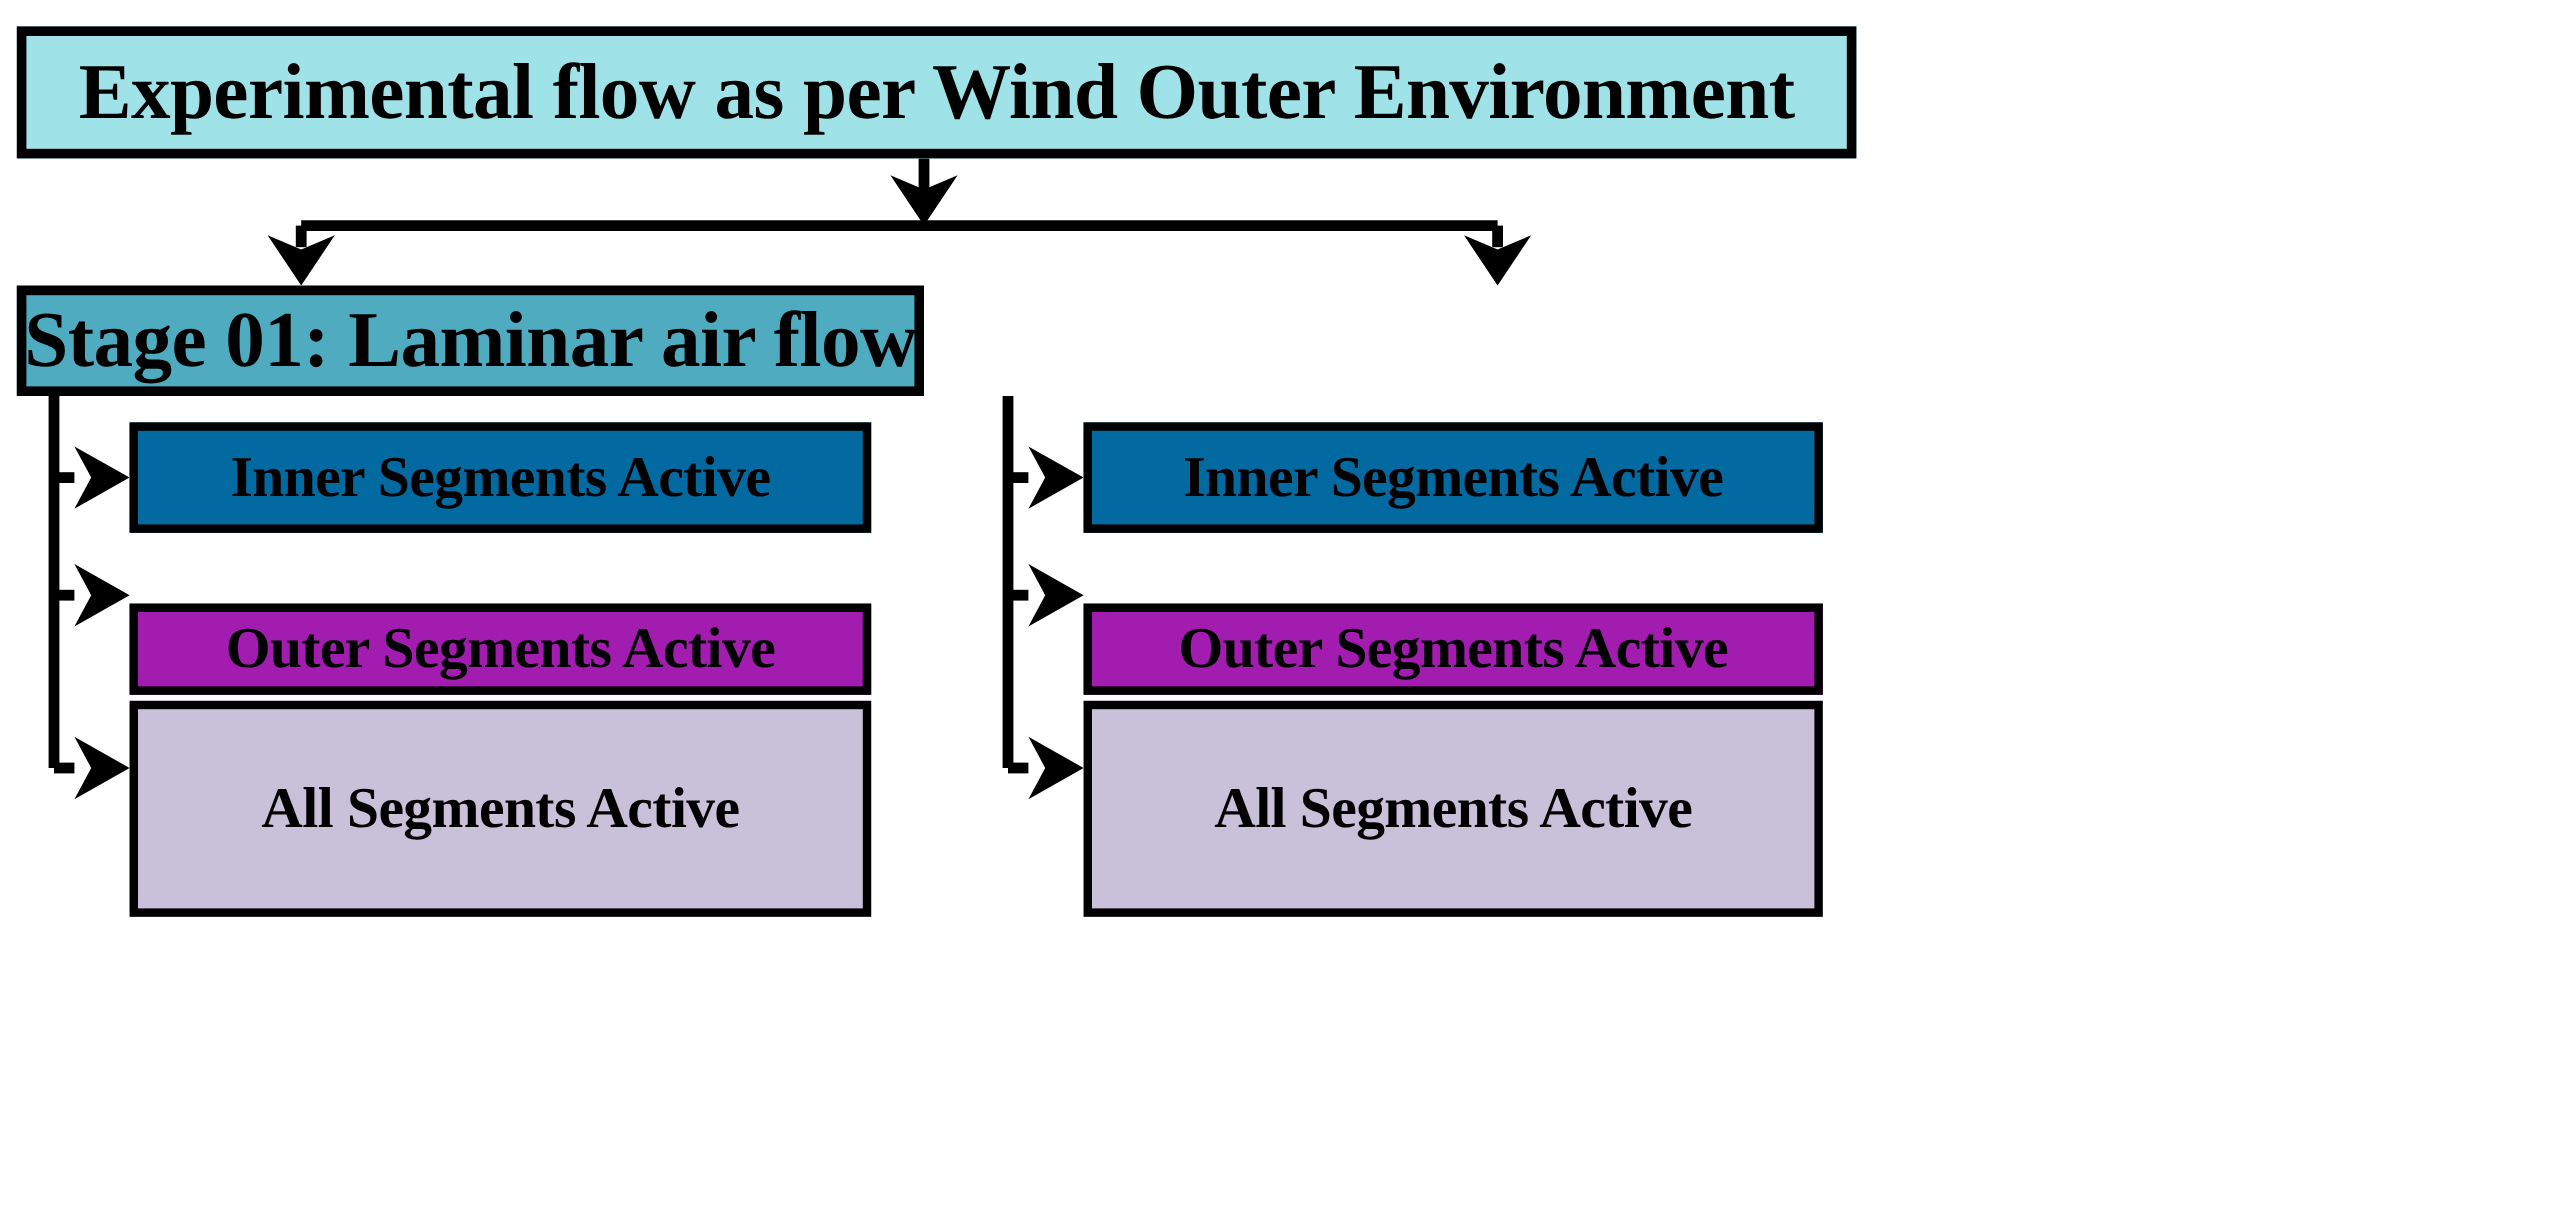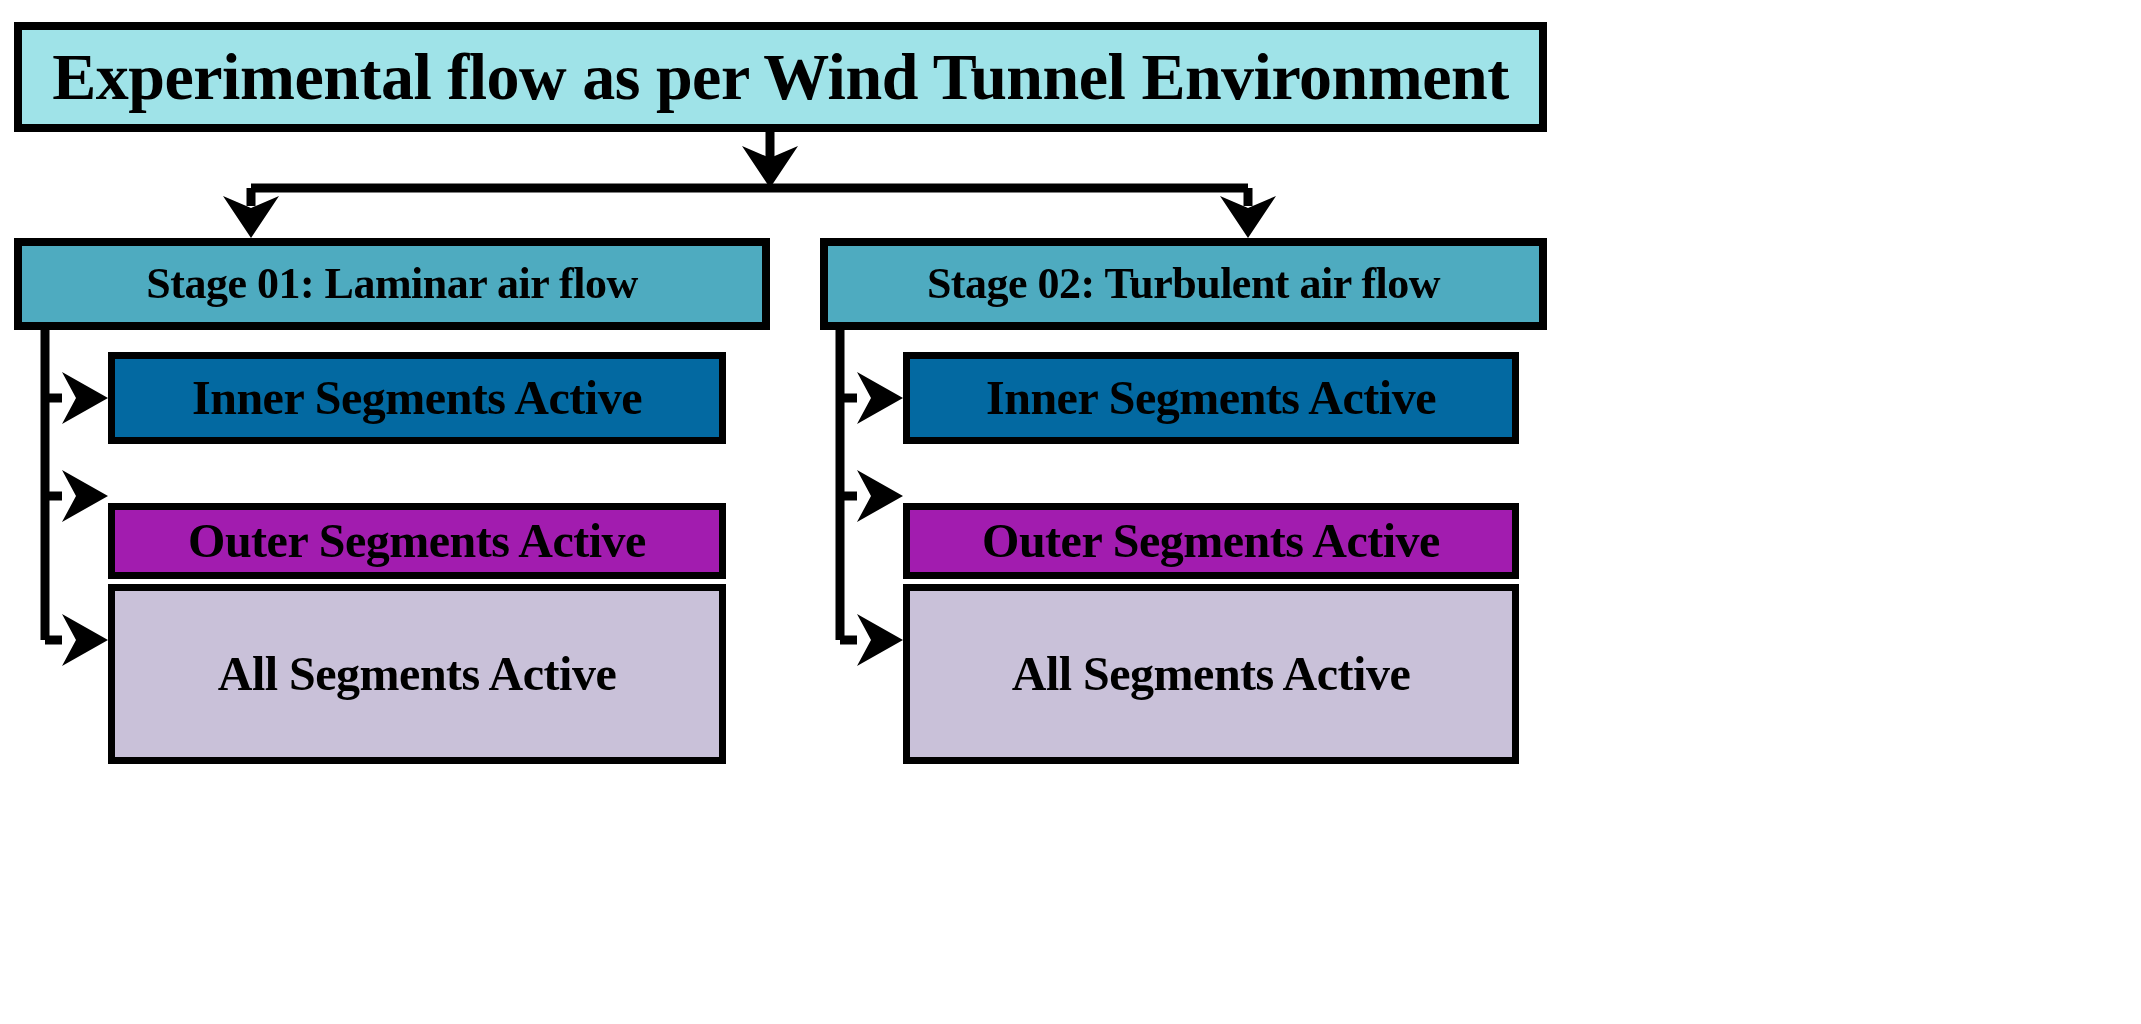--- a/index.html
+++ b/index.html
@@ -43,21 +43,21 @@
     width: 1533px;
     height: 110px;
     background: #9FE3E8;
     font-size: 66px;
     border-width: 8px;
   }
 
   .stage-box {
     height: 92px;
     background: #4EABC0;
-    font-size: 44px;
+    font-size: 66px;
     border-width: 8px;
   }
   #stage-01-box { left: 14px;  top: 238px; width: 756px; }
   #stage-02-box { left: 820px; top: 238px; width: 727px; }
 
   .leaf-box {
     font-size: 48px;
     border-width: 7px;
   }
   .leaf-inner { background: #0369a1; }
@@ -120,31 +120,30 @@
 
     <line x1="840" y1="330" x2="840" y2="640"></line>
     <line x1="840" y1="398" x2="857" y2="398"></line>
     <polygon points="903,398 857,372 871,398 857,424"></polygon>
     <line x1="840" y1="496" x2="857" y2="496"></line>
     <polygon points="903,496 857,470 871,496 857,522"></polygon>
     <line x1="840" y1="640" x2="857" y2="640"></line>
     <polygon points="903,640 857,614 871,640 857,666"></polygon>
   </svg>
 
-  <div class="box" id="title-box">Experimental flow as per Wind Tunnel Environment</div>
+  <div class="box" id="title-box">Experimental flow as per Wind Outer Environment</div>
 
   <div class="box stage-box" id="stage-01-box">Stage 01: Laminar air flow</div>
 
   <div class="box leaf-box leaf-inner" id="l-inner">Inner Segments Active</div>
 
   <div class="box leaf-box leaf-outer" id="l-outer">Outer Segments Active</div>
 
   <div class="box leaf-box leaf-all" id="l-all">All Segments Active</div>
 
-  <div class="box stage-box" id="stage-02-box">Stage 02: Turbulent air flow</div>
 
   <div class="box leaf-box leaf-inner" id="r-inner">Inner Segments Active</div>
 
   <div class="box leaf-box leaf-outer" id="r-outer">Outer Segments Active</div>
 
   <div class="box leaf-box leaf-all" id="r-all">All Segments Active</div>
 
 </div>
 
 </body></html>

